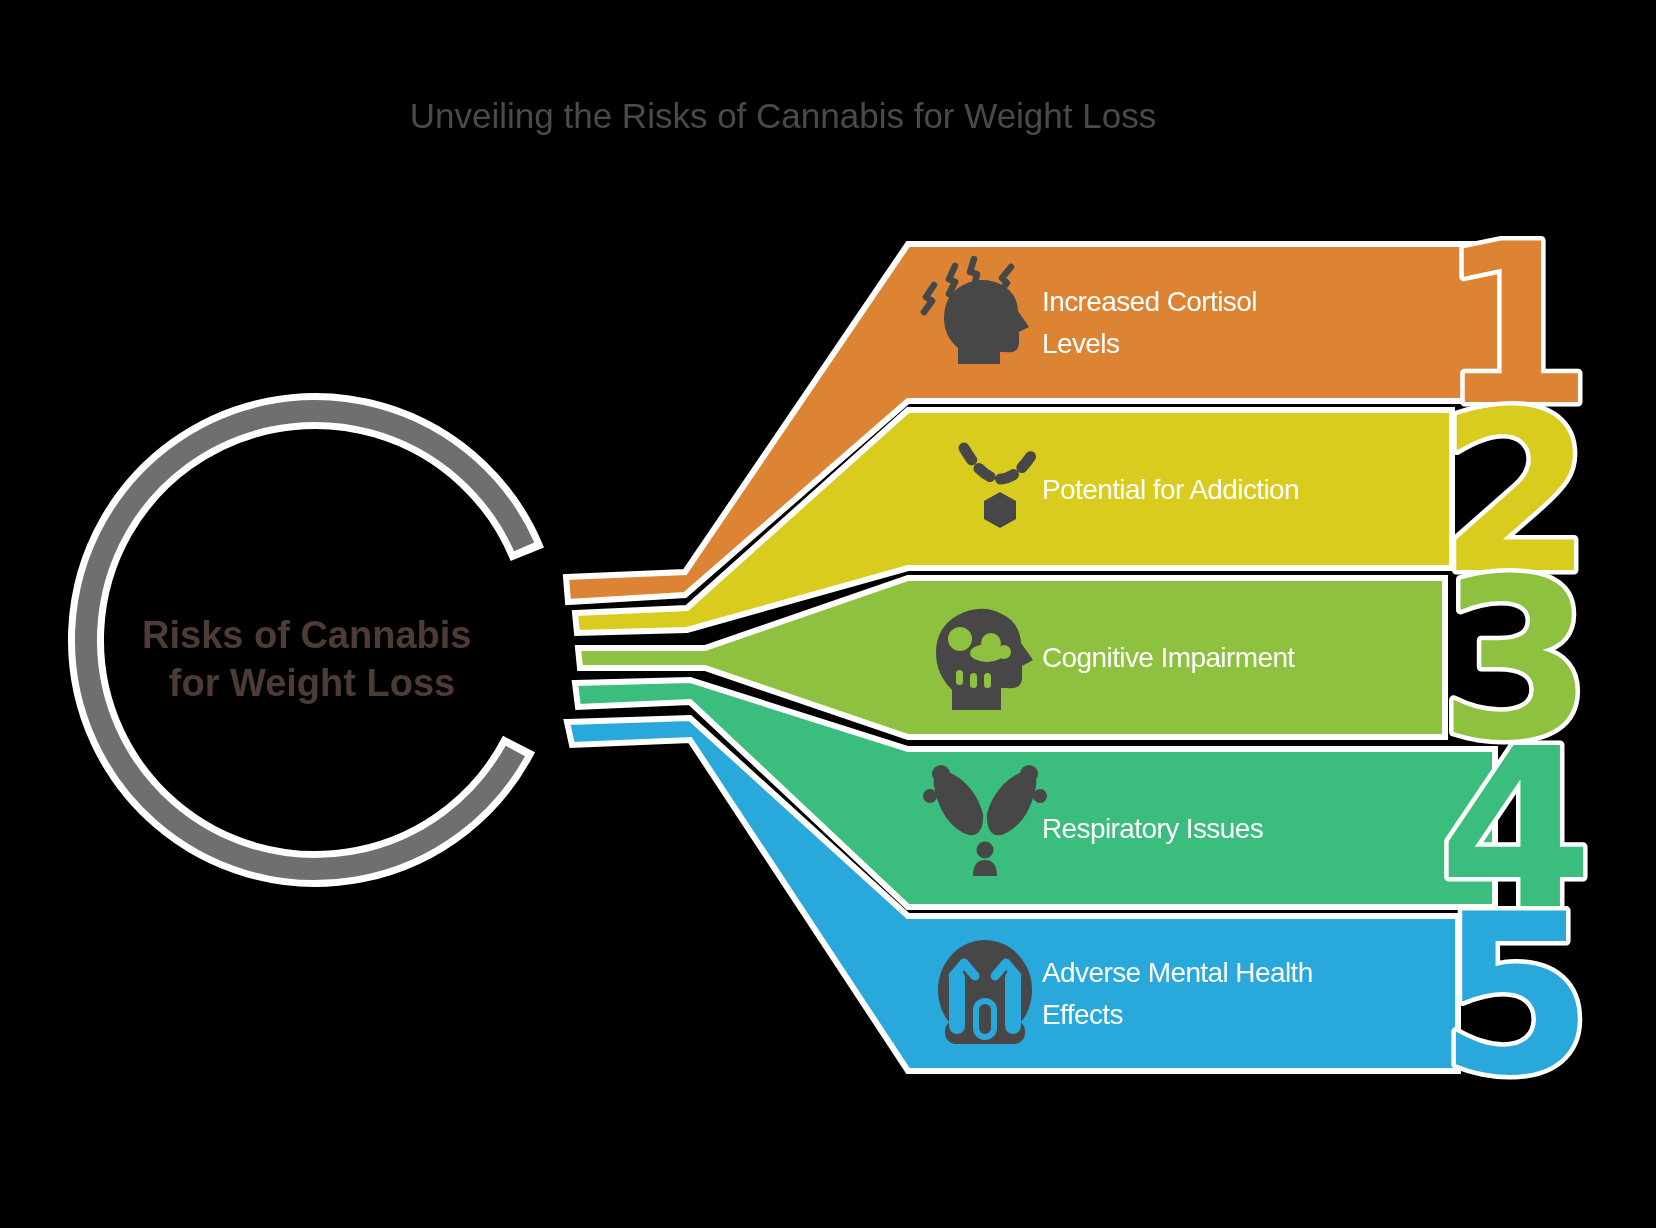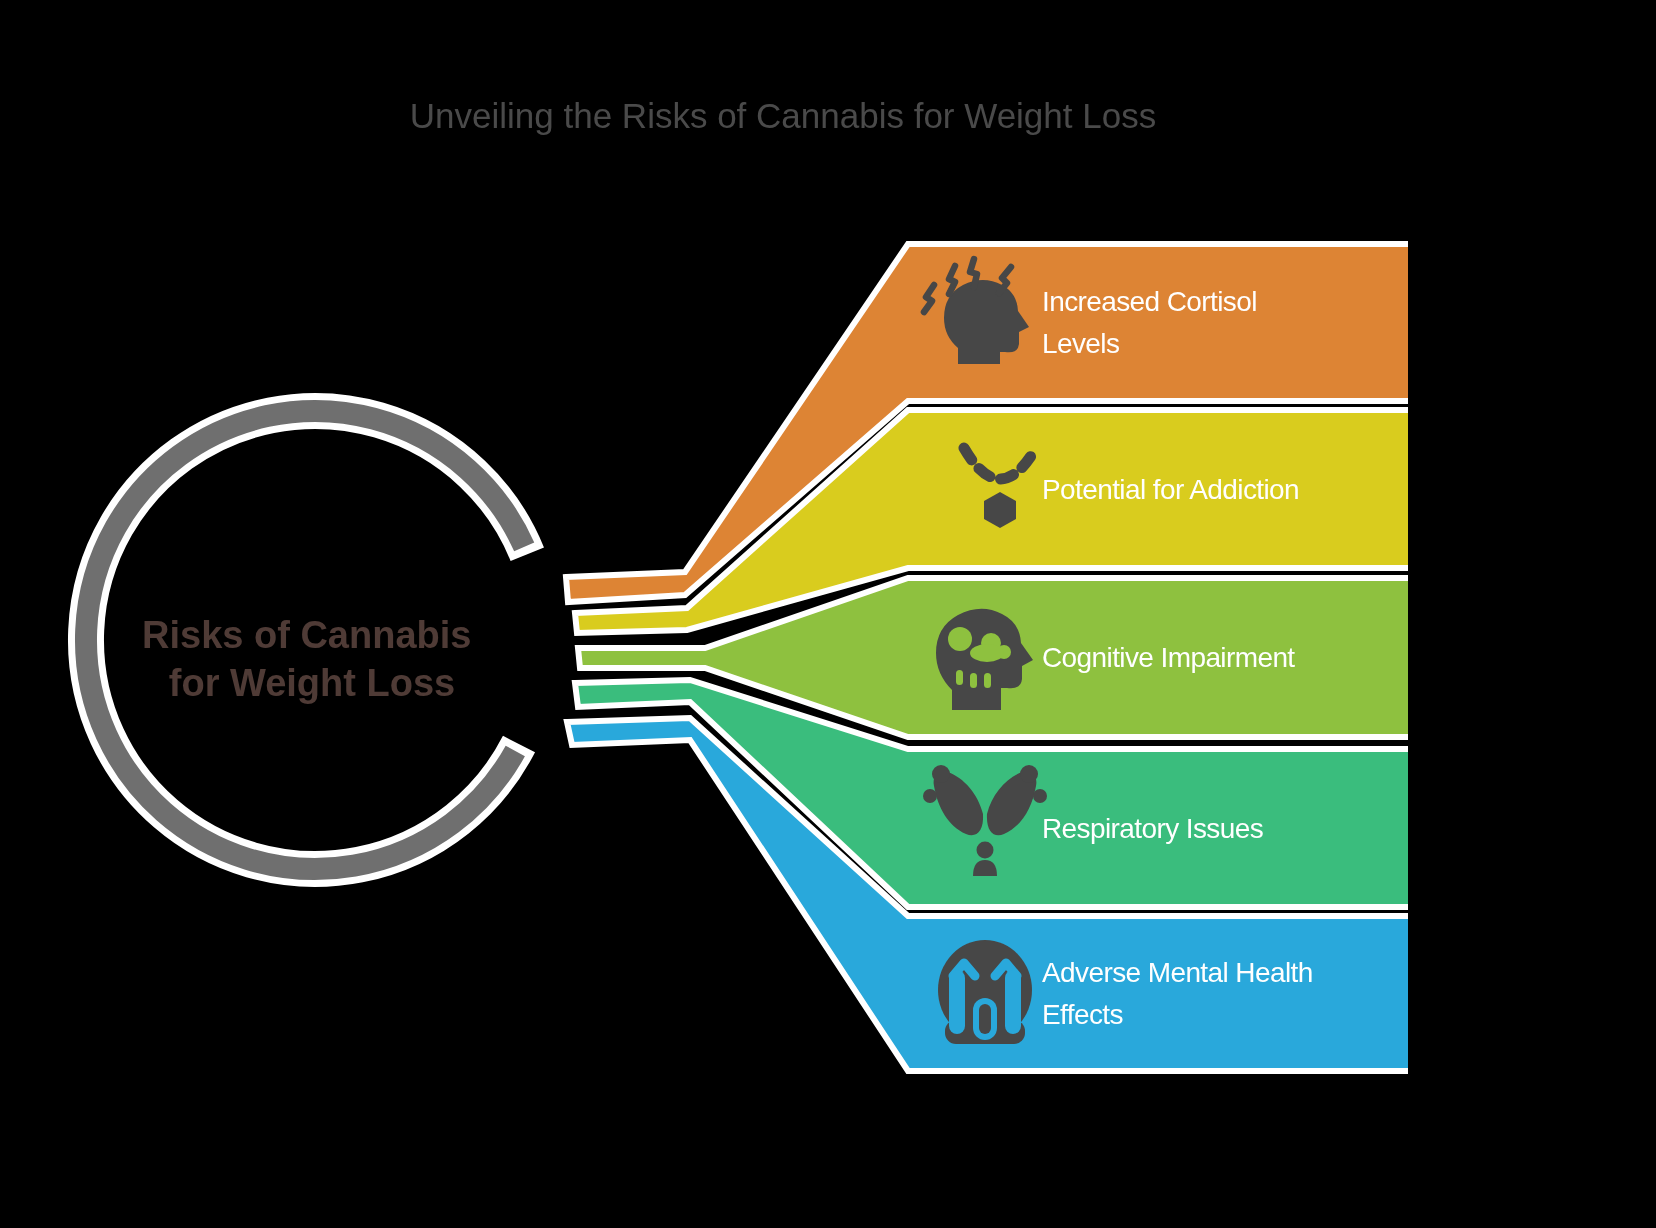--- a/index.html
+++ b/index.html
@@ -1,16 +1,16 @@
 <!DOCTYPE html>
 <html><head>
 <meta charset="utf-8">
 <style>
   html,body{margin:0;padding:0;background:#000;}
-  .stage{width:1408px;height:1228px;position:relative;background:#000;overflow:hidden;}
+  .stage{width:1656px;height:1228px;position:relative;background:#000;overflow:hidden;}
   svg{display:block;}
   .title-text{font:400 35px "Liberation Sans", sans-serif;}
   .center-text{font:700 38px "Liberation Sans", sans-serif;}
   .band-label{font:400 28px "Liberation Sans", sans-serif;letter-spacing:-0.6px;}
   .band-number{font:700 222px "DejaVu Sans", sans-serif;paint-order:stroke;stroke:#ffffff;stroke-width:9px;stroke-linejoin:round;}
   .ribbon{stroke:#ffffff;stroke-width:6;stroke-linejoin:miter;}
   .ring-white{fill:none;stroke:#ffffff;stroke-width:36;}
   .ring-gray{fill:none;stroke-width:22;}
   .bolt{fill:none;stroke-width:6.5;stroke-linecap:round;stroke-linejoin:round;}
   .chain{fill:none;stroke-width:11;stroke-linecap:round;stroke-dasharray:14 11;}

